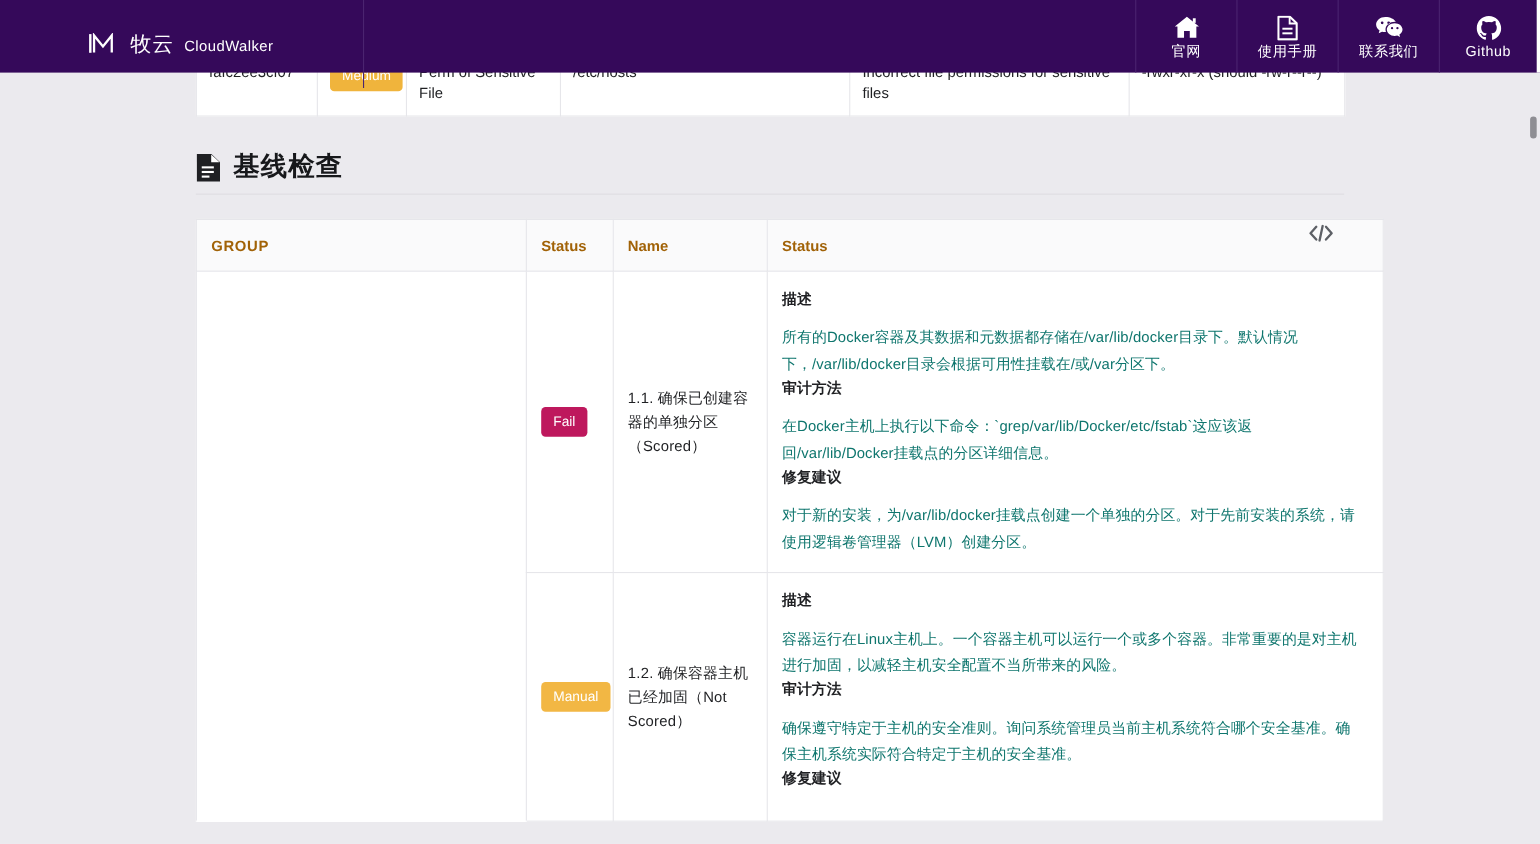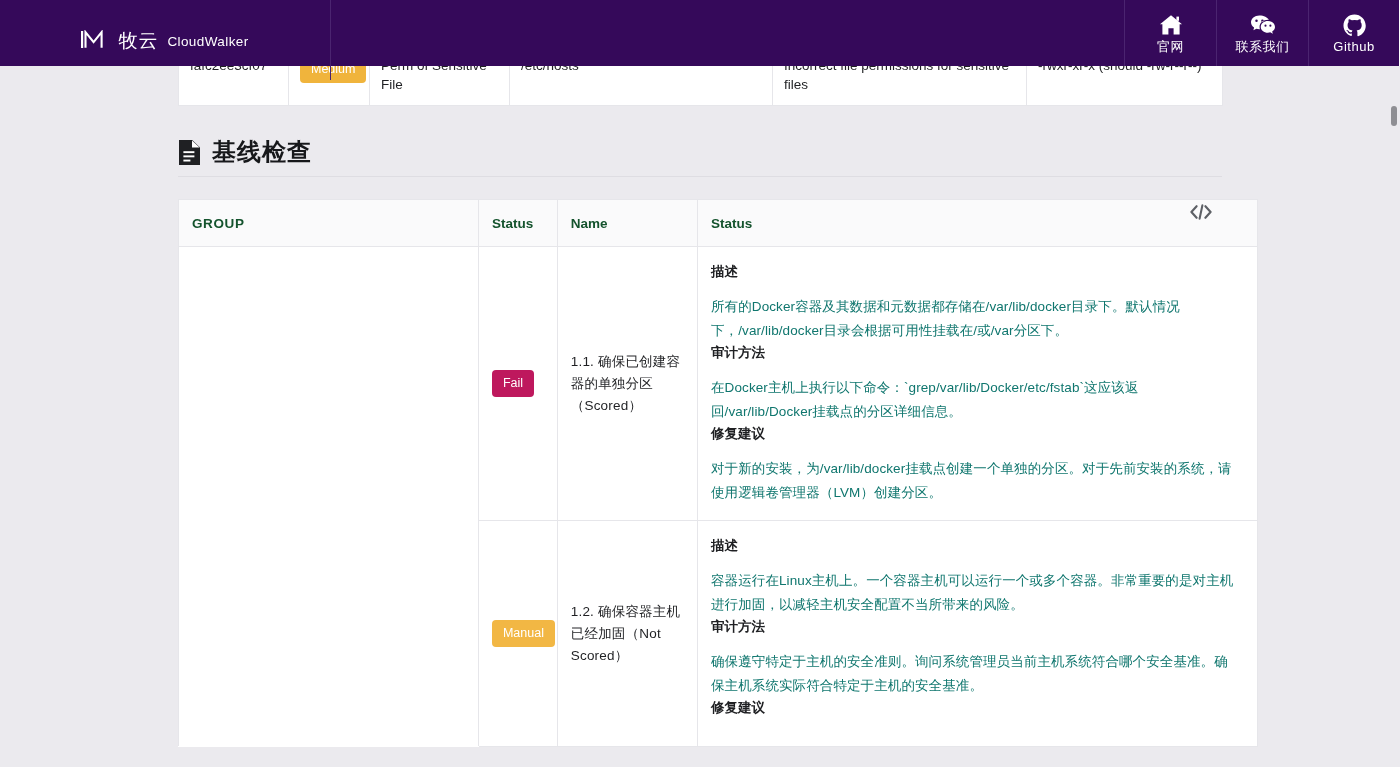--- a/index.html
+++ b/index.html
@@ -40,21 +40,21 @@
   .nav-items { display: flex; align-items: stretch; }
   .nav-item {
     width: 92px; height: 66px;
     display: flex; flex-direction: column;
     align-items: center; justify-content: center;
     gap: 3px;
     border-left: 1px solid #4b2470;
     color: #ffffff; cursor: pointer;
     text-decoration: none;
   }
-  .nav-item:last-child { border-right: 1px solid #ffffff; justify-content: center; }
+  .nav-item:last-child { border-right: 3px solid #ffffff; justify-content: center; }
   .nav-icon { height: 24px; display: flex; align-items: center; justify-content: center; }
   .nav-label { font-size: 13px; line-height: 1; letter-spacing: .5px; }
 
   
   .page {
     position: absolute; top: 66px; left: 0;
     width: 1400px; height: 701px;
     background: #ebeaee;
   }
 
@@ -135,21 +135,21 @@
     table-layout: fixed;
     background: #ffffff;
   }
   .baseline-table th {
     background: #fafafb;
     border: 1px solid #e6e6ea;
     font-size: 13.5px;
     font-weight: 700;
     text-align: left;
     padding: 15px 13px;
-    color: #14532d;
+    color: #a16207;
     height: 47px;
     vertical-align: middle;
   }
   .baseline-table td {
     border: 1px solid #e6e6ea;
     font-size: 13.5px;
     vertical-align: middle;
     padding: 12px 13px;
     background: #ffffff;
     color: #1f2023;
@@ -213,20 +213,31 @@
     <a class="nav-item">
       <span class="nav-icon">
         <svg width="24" height="22" viewBox="0 0 24 22" fill="#ffffff">
           <path d="M12 1.2 L23 10.2 L20.6 10.2 L20.6 20.4 L14.6 20.4 L14.6 14.2 L9.4 14.2 L9.4 20.4 L3.4 20.4 L3.4 10.2 L1 10.2 Z"></path>
           <rect x="17.4" y="2.6" width="2.6" height="4.2"></rect>
         </svg>
       </span>
       <span class="nav-label">官网</span>
     </a>
 
+    <a class="nav-item">
+      <span class="nav-icon">
+        <svg width="19" height="23" viewBox="0 0 19 23" fill="none">
+          <path d="M1.2 1.2 H11.6 L17.8 7.2 V21.8 H1.2 Z" stroke="#ffffff" stroke-width="1.9" stroke-linejoin="round"></path>
+          <path d="M11.4 1.4 V7.4 H17.6" stroke="#ffffff" stroke-width="1.7"></path>
+          <rect x="4.8" y="11.2" width="9.2" height="1.8" fill="#ffffff"></rect>
+          <rect x="4.8" y="15.4" width="9.2" height="1.8" fill="#ffffff"></rect>
+        </svg>
+      </span>
+      <span class="nav-label">使用手册</span>
+    </a>
 
     <a class="nav-item">
       <span class="nav-icon">
         <svg width="26" height="22" viewBox="0 0 26 22" fill="#ffffff">
           <path d="M9.4 1.4 C4.6 1.4 1 4.6 1 8.3 c0 2.1 1.2 4 3.1 5.3 L3.4 16.3 l3-1.5 c.9.25 1.9.4 3 .4 .2 0 .4 0 .6-.02 -.3-.72-.45-1.5-.45-2.3 0-3.9 3.8-7.05 8.5-7.05 .3 0 .6.015.9.045 C17.6 3.3 13.9 1.4 9.4 1.4 Z M6.5 5.5a1.25 1.25 0 110 2.5 1.25 1.25 0 010-2.5zm5.9 0a1.25 1.25 0 110 2.5 1.25 1.25 0 010-2.5z"></path>
           <path d="M25 12.9c0-3.2-3.2-5.8-7.1-5.8 -3.95 0-7.15 2.6-7.15 5.8 0 3.2 3.2 5.8 7.15 5.8 .82 0 1.6-.12 2.34-.33l2.55 1.33 -.6-2.3C24 16.3 25 14.7 25 12.9 Z M15.5 10.6a1.05 1.05 0 110 2.1 1.05 1.05 0 010-2.1zm4.9 0a1.05 1.05 0 110 2.1 1.05 1.05 0 010-2.1z"></path>
         </svg>
       </span>
       <span class="nav-label">联系我们</span>
     </a>

